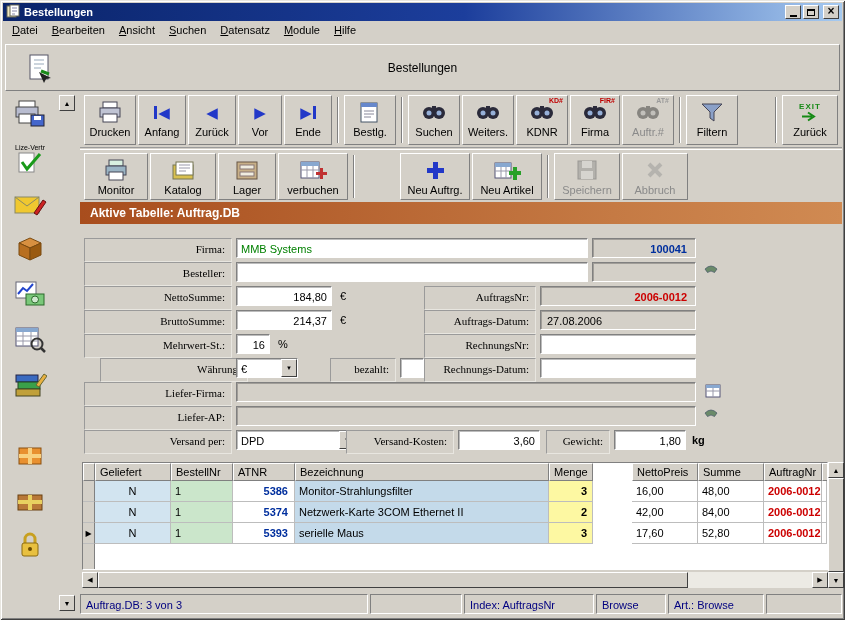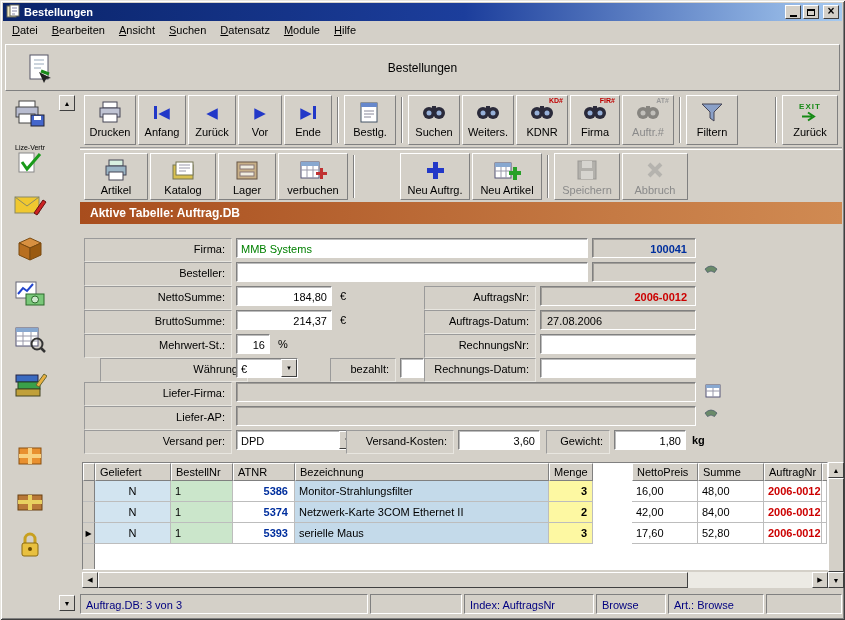--- a/index.html
+++ b/index.html
@@ -59,21 +59,21 @@
   .exit-ic { display:flex; flex-direction:column; align-items:center; line-height:1; }
   .exit-txt { color:#158a15; font-weight:bold; font-size:8px; letter-spacing:1px; }
 
   
   .sectionbar { position:absolute; left:80px; top:202px; width:762px; height:22px;
     background:linear-gradient(to right,#a84d1d,#c57a44 70%,#d08a52); color:#fff; font-weight:bold; font-size:12px;
     padding:4px 0 0 10px; }
 
   
   .flabel { position:absolute; height:24px; background:#d4d0c8; border:1px solid; border-color:#9a9a9a #e8e6e0 #e8e6e0 #9a9a9a;
-    text-align:right; padding:4px 6px 0 0; white-space:nowrap; overflow:hidden; }
+    text-align:right; padding:4px 6px 0 0; white-space:nowrap; overflow:hidden;font-family:Liberation Serif, serif; }
   .field { position:absolute; height:20px; border:1px solid; border-color:#808080 #fff #fff #808080;
     box-shadow:inset 1px 1px 0 rgba(64,64,64,.35); padding:4px 4px 0 4px; white-space:nowrap; overflow:hidden; }
   .white { background:#fff; } .grayf { background:#d4d0c8; }
   .ra { text-align:right; }
   .unit { position:absolute; height:20px; padding-top:4px; }
   .combo { position:absolute; height:20px; border:1px solid; border-color:#808080 #fff #fff #808080;
     box-shadow:inset 1px 1px 0 rgba(64,64,64,.35); background:#fff; display:flex; }
   .combo .cval { flex:1; padding:4px 0 0 4px; }
   .combo .cbtn { width:16px; background:#d4d0c8; border:1px solid; border-color:#fff #404040 #404040 #fff;
     display:flex; align-items:center; justify-content:center; font-size:6px; }
@@ -396,21 +396,21 @@
 
   <div class="toolbar toolbar2">
     <div class="tbtn" style="width:64px">
       <span class="ticon">
           <svg width="26" height="22">
             <rect x="6" y="1" width="14" height="6" fill="#d8f0e0" stroke="#445"></rect>
             <rect x="3" y="7" width="20" height="9" fill="#9ab4c4" stroke="#445"></rect>
             <rect x="6" y="13" width="14" height="8" fill="#fff" stroke="#445"></rect>
           </svg>
         </span>
-      <span class="tlabel">Artikel</span>
+      <span class="tlabel">Monitor</span>
     </div>
     <div class="tbtn" style="width:66px">
       <span class="ticon">
           <svg width="26" height="22">
             <rect x="3" y="6" width="20" height="14" fill="#d8c050" stroke="#775"></rect>
             <rect x="6" y="3" width="17" height="13" fill="#fff" stroke="#775"></rect>
             <path d="M9 6 h11 M9 9 h11 M9 12 h7" stroke="#99a" fill="none"></path>
           </svg>
         </span>
       <span class="tlabel">Katalog</span>

